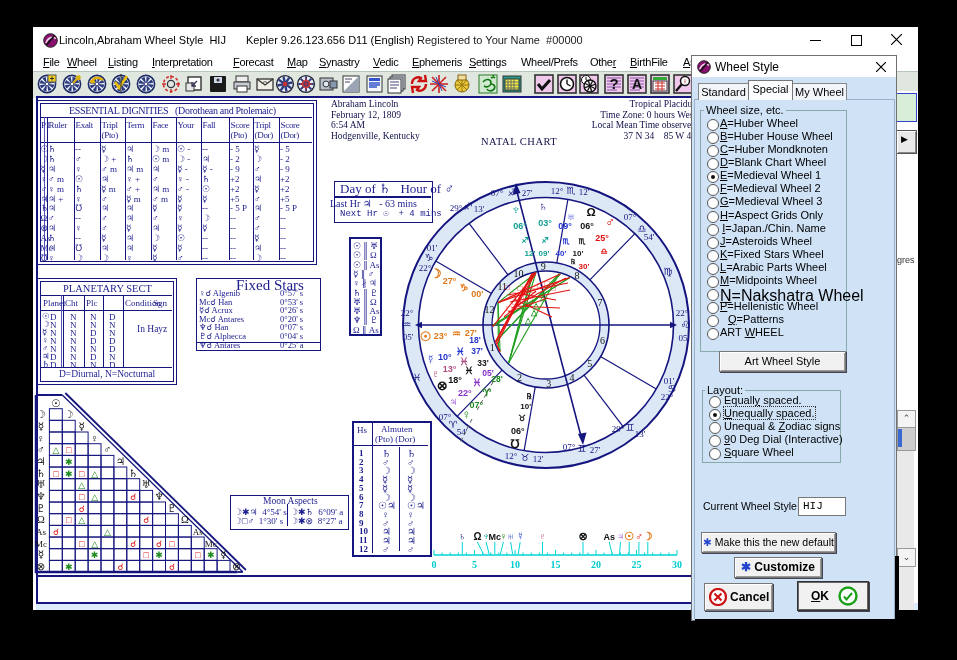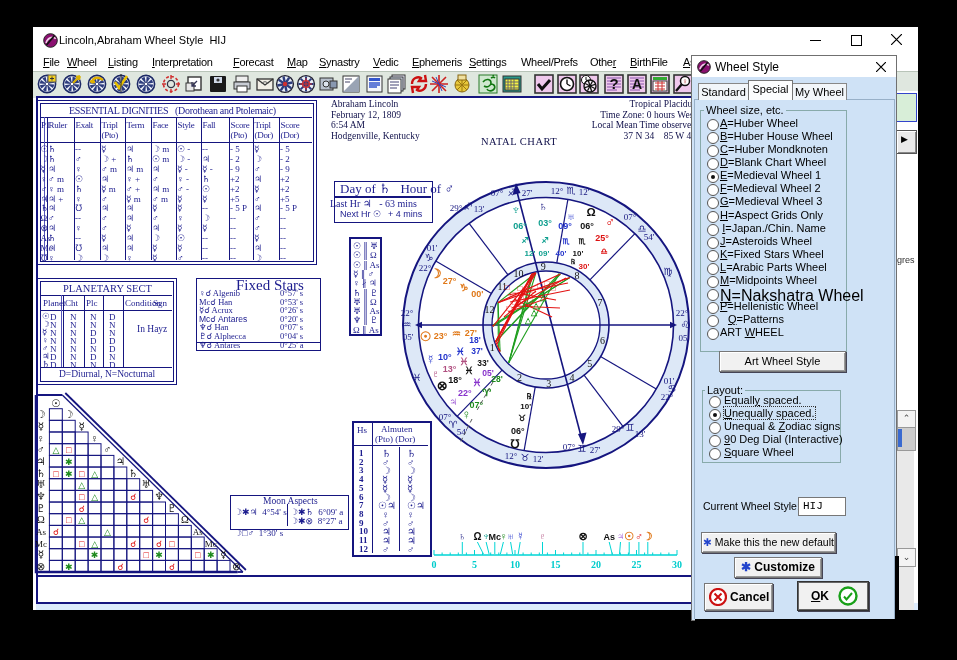--- a/index.html
+++ b/index.html
@@ -6,20 +6,21 @@
 #win{position:absolute;left:33px;top:27px;width:885px;height:583px;background:#fff;}
 </style></head><body>
 <div id="root">
     <div id="win">
 <svg class="a" style="left:10px;top:6px" width="15" height="15">
         <circle cx="7.5" cy="7.5" r="6.8" fill="#8a1070" stroke="#222"></circle>
         <path d="M3 10 C5 4 11 3 12.5 6" stroke="#eecfe8" stroke-width="1.6" fill="none"></path>
         <path d="M11.5 2.5 L3.5 12" stroke="#111" stroke-width="1.8"></path>
       </svg>
       <div class="a" style="left:26px;top:7px;font-size:11px;color:#000;">Lincoln,Abraham Wheel Style&nbsp; HIJ</div>
+      <div class="a" style="left:213px;top:7px;font-size:11px;color:#000;">Kepler 9.26.123.656 D11 (English) <span style="color:#222">Registered to Your Name&nbsp; #00000</span></div>
       <div class="a" style="left:777px;top:13px;width:11px;height:1px;background:#000;"></div>
       <div class="a" style="left:818px;top:8px;width:9px;height:9px;border:1px solid #000;"></div>
       <svg class="a" style="left:858px;top:7px" width="11" height="11">
         <path d="M0 0 L11 11 M11 0 L0 11" stroke="#000" stroke-width="1.2"></path>
       </svg>
       <div class="a" style="left:10px;top:29px;font-size:11px;letter-spacing:-0.3px;color:#000;"><u>F</u>ile</div>
       <div class="a" style="left:34px;top:29px;font-size:11px;letter-spacing:-0.3px;color:#000;"><u>W</u>heel</div>
       <div class="a" style="left:75px;top:29px;font-size:11px;letter-spacing:-0.3px;color:#000;"><u>L</u>isting</div>
       <div class="a" style="left:119px;top:29px;font-size:11px;letter-spacing:-0.3px;color:#000;"><u>I</u>nterpretation</div>
       <div class="a" style="left:200px;top:29px;font-size:11px;letter-spacing:-0.3px;color:#000;"><u>F</u>orecast</div>
@@ -255,21 +256,21 @@
       <div class="a" style="left:220px;top:90px;width:1px;height:143px;background:#15157f;"></div>
       <div class="a" style="left:246px;top:90px;width:1px;height:143px;background:#15157f;"></div>
       <div class="a" style="left:11px;top:90px;width:1px;height:143px;background:#5555bb;"></div>
       <div class="a" style="left:8.0px;top:93px;font-size:9px;line-height:10px;white-space:pre;font-family:'Liberation Serif',serif;color:#1c1c8e;letter-spacing:-0.3px;">P1</div>
       <div class="a" style="left:15.5px;top:93px;font-size:9px;line-height:10px;white-space:pre;font-family:'Liberation Serif',serif;color:#1c1c8e;letter-spacing:-0.3px;">Ruler</div>
       <div class="a" style="left:42.5px;top:93px;font-size:9px;line-height:10px;white-space:pre;font-family:'Liberation Serif',serif;color:#1c1c8e;letter-spacing:-0.3px;">Exalt</div>
       <div class="a" style="left:68.5px;top:93px;font-size:9px;line-height:10px;white-space:pre;font-family:'Liberation Serif',serif;color:#1c1c8e;letter-spacing:-0.3px;">Tripl
 (Pto)</div>
       <div class="a" style="left:93.5px;top:93px;font-size:9px;line-height:10px;white-space:pre;font-family:'Liberation Serif',serif;color:#1c1c8e;letter-spacing:-0.3px;">Term</div>
       <div class="a" style="left:119.5px;top:93px;font-size:9px;line-height:10px;white-space:pre;font-family:'Liberation Serif',serif;color:#1c1c8e;letter-spacing:-0.3px;">Face</div>
-      <div class="a" style="left:144.5px;top:93px;font-size:9px;line-height:10px;white-space:pre;font-family:'Liberation Serif',serif;color:#1c1c8e;letter-spacing:-0.3px;">Style</div>
+      <div class="a" style="left:144.5px;top:93px;font-size:9px;line-height:10px;white-space:pre;font-family:'Liberation Serif',serif;color:#1c1c8e;letter-spacing:-0.3px;">Your</div>
       <div class="a" style="left:169.5px;top:93px;font-size:9px;line-height:10px;white-space:pre;font-family:'Liberation Serif',serif;color:#1c1c8e;letter-spacing:-0.3px;">Fall</div>
       <div class="a" style="left:197.5px;top:93px;font-size:9px;line-height:10px;white-space:pre;font-family:'Liberation Serif',serif;color:#1c1c8e;letter-spacing:-0.3px;">Score
 (Pto)</div>
       <div class="a" style="left:221.5px;top:93px;font-size:9px;line-height:10px;white-space:pre;font-family:'Liberation Serif',serif;color:#1c1c8e;letter-spacing:-0.3px;">Tripl
 (Dor)</div>
       <div class="a" style="left:247.5px;top:93px;font-size:9px;line-height:10px;white-space:pre;font-family:'Liberation Serif',serif;color:#1c1c8e;letter-spacing:-0.3px;">Score
 (Dor)</div>
       <div class="a" style="left:7.5px;top:117.0px;font-size:9px;line-height:10px;white-space:pre;font-family:'Liberation Serif',serif;color:#1c1c8e;">☉︎</div>
       <div class="a" style="left:15px;top:117.0px;font-size:9px;line-height:10px;white-space:pre;font-family:'Liberation Serif',serif;color:#1c1c8e;">♄︎</div>
       <div class="a" style="left:42px;top:117.0px;font-size:9px;line-height:10px;white-space:pre;font-family:'Liberation Serif',serif;color:#1c1c8e;">--</div>
@@ -457,21 +458,21 @@
       <div class="a" style="left:26px;top:342px;font-size:9.5px;line-height:10.5px;white-space:pre;font-family:'Liberation Serif',serif;color:#1c1c8e;">D=Diurnal, N=Nocturnal</div>
       <div class="a" style="left:163px;top:251px;width:123px;height:63px;border:1.5px solid #15157f;"></div>
       <div class="a" style="left:163px;top:314px;width:123px;height:9px;border:1.5px solid #15157f;border-top:none;"></div>
       <div class="a" style="left:203px;top:253px;font-size:15px;line-height:10.5px;white-space:pre;font-family:'Liberation Serif',serif;color:#1c1c8e;">Fixed Stars</div>
       <div class="a" style="left:166px;top:262.0px;font-size:8.5px;line-height:9.5px;white-space:pre;font-family:'Liberation Serif',serif;color:#1c1c8e;">♀︎☌︎ Algenib</div>
       <div class="a" style="left:247px;top:262.0px;font-size:8.5px;line-height:9.5px;white-space:pre;font-family:'Liberation Serif',serif;color:#1c1c8e;">0°57' s</div>
       <div class="a" style="left:166px;top:270.6px;font-size:8.5px;line-height:9.5px;white-space:pre;font-family:'Liberation Serif',serif;color:#1c1c8e;">Mc☌︎ Han</div>
       <div class="a" style="left:247px;top:270.6px;font-size:8.5px;line-height:9.5px;white-space:pre;font-family:'Liberation Serif',serif;color:#1c1c8e;">0°53' s</div>
       <div class="a" style="left:166px;top:279.2px;font-size:8.5px;line-height:9.5px;white-space:pre;font-family:'Liberation Serif',serif;color:#1c1c8e;">☿︎☌︎ Acrux</div>
       <div class="a" style="left:247px;top:279.2px;font-size:8.5px;line-height:9.5px;white-space:pre;font-family:'Liberation Serif',serif;color:#1c1c8e;">0°26' s</div>
-      <div class="a" style="left:166px;top:287.8px;font-size:8.5px;line-height:9.5px;white-space:pre;font-family:Liberation Sans, sans-serif;color:#1c1c8e;">Mc☌︎ Antares</div>
+      <div class="a" style="left:166px;top:287.8px;font-size:8.5px;line-height:9.5px;white-space:pre;font-family:Liberation Serif, serif;color:#1c1c8e;">Mc☌︎ Antares</div>
       <div class="a" style="left:247px;top:287.8px;font-size:8.5px;line-height:9.5px;white-space:pre;font-family:'Liberation Serif',serif;color:#1c1c8e;">0°20' s</div>
       <div class="a" style="left:166px;top:296.4px;font-size:8.5px;line-height:9.5px;white-space:pre;font-family:'Liberation Serif',serif;color:#1c1c8e;">♆︎☌︎ Han</div>
       <div class="a" style="left:247px;top:296.4px;font-size:8.5px;line-height:9.5px;white-space:pre;font-family:'Liberation Serif',serif;color:#1c1c8e;">0°07' s</div>
       <div class="a" style="left:166px;top:305.0px;font-size:8.5px;line-height:9.5px;white-space:pre;font-family:'Liberation Serif',serif;color:#1c1c8e;">♇︎☌︎ Alphecca</div>
       <div class="a" style="left:247px;top:305.0px;font-size:8.5px;line-height:9.5px;white-space:pre;font-family:'Liberation Serif',serif;color:#1c1c8e;">0°04' s</div>
       <div class="a" style="left:166px;top:313.6px;font-size:8.5px;line-height:9.5px;white-space:pre;font-family:'Liberation Serif',serif;color:#1c1c8e;">♆︎☌︎ Antares</div>
       <div class="a" style="left:247px;top:313.6px;font-size:8.5px;line-height:9.5px;white-space:pre;font-family:'Liberation Serif',serif;color:#1c1c8e;">0°25' a</div>
       <div class="a" style="left:316px;top:210px;width:29px;height:95px;border:2px solid #15157f;background:#fff;"></div>
       <div class="a" style="left:320px;top:214.0px;font-size:9px;line-height:10px;white-space:pre;font-family:'Liberation Serif',serif;color:#1c1c8e;">☉︎ ∥ ♅︎</div>
       <div class="a" style="left:320px;top:223.3px;font-size:9px;line-height:10px;white-space:pre;font-family:'Liberation Serif',serif;color:#1c1c8e;">☉︎ ∥ Ω︎</div>
@@ -480,21 +481,21 @@
       <div class="a" style="left:320px;top:251.2px;font-size:9px;line-height:10px;white-space:pre;font-family:'Liberation Serif',serif;color:#1c1c8e;">♀︎ ∦ ♃︎</div>
       <div class="a" style="left:320px;top:260.5px;font-size:9px;line-height:10px;white-space:pre;font-family:'Liberation Serif',serif;color:#1c1c8e;">♄︎ ∥ ♇︎</div>
       <div class="a" style="left:320px;top:269.8px;font-size:9px;line-height:10px;white-space:pre;font-family:'Liberation Serif',serif;color:#1c1c8e;">♅︎ ∥ Ω︎</div>
       <div class="a" style="left:320px;top:279.1px;font-size:9px;line-height:10px;white-space:pre;font-family:'Liberation Serif',serif;color:#1c1c8e;">♅︎ ∥ As</div>
       <div class="a" style="left:320px;top:288.4px;font-size:9px;line-height:10px;white-space:pre;font-family:'Liberation Serif',serif;color:#1c1c8e;">♆︎ ∥ ♇︎</div>
       <div class="a" style="left:320px;top:297.7px;font-size:9px;line-height:10px;white-space:pre;font-family:'Liberation Serif',serif;color:#1c1c8e;">Ω︎ ∥ As</div>
       <div class="a" style="left:301px;top:154px;width:97px;height:40px;border:1.5px solid #15157f;"></div>
       <div class="a" style="left:301px;top:169px;width:97px;height:1.5px;background:#15157f;"></div>
       <div class="a" style="left:307px;top:157px;font-size:13px;line-height:10px;white-space:pre;font-family:'Liberation Serif',serif;color:#1c1c8e;">Day of ♄︎  Hour of ♂︎</div>
       <div class="a" style="left:297px;top:172px;font-size:10px;line-height:10px;white-space:pre;font-family:'Liberation Serif',serif;color:#1c1c8e;">Last Hr ♃︎  - 63 mins</div>
-      <div class="a" style="left:307px;top:182px;font-size:9px;line-height:10px;white-space:pre;font-family:Liberation Sans, sans-serif;color:#1c1c8e;">Next Hr ☉︎  + 4 mins</div>
+      <div class="a" style="left:307px;top:182px;font-size:9px;line-height:10px;white-space:pre;font-family:Liberation Mono, monospace;color:#1c1c8e;">Next Hr ☉︎  + 4 mins</div>
       <svg class="a" style="left:1px;top:364px" width="226" height="192" viewBox="0 0 226 192">
         <path d="M2 4 L28.3 4" stroke="#15157f" stroke-width="2" fill="none"></path>
         <path d="M2 4 L2 181.0 L203.7 181.0" stroke="#15157f" stroke-width="2.5" fill="none"></path>
         <line x1="28.3" y1="4" x2="208.9" y2="181.0" stroke="#15157f" stroke-width="1.3"></line>
         <line x1="31.3" y1="2" x2="211.9" y2="179.0" stroke="#15157f" stroke-width="1.8"></line>
         <line x1="208.9" y1="181.0" x2="203.7" y2="181.0" stroke="#15157f" stroke-width="1.8"></line>
         <rect x="15.4" y="17.7" width="12.9" height="11.67" fill="none" stroke="#15157f" stroke-width="1"></rect>
         <rect x="15.4" y="29.3" width="12.9" height="11.67" fill="none" stroke="#15157f" stroke-width="1"></rect>
         <rect x="28.3" y="29.3" width="12.9" height="11.67" fill="none" stroke="#15157f" stroke-width="1"></rect>
         <rect x="15.4" y="41.0" width="12.9" height="11.67" fill="none" stroke="#15157f" stroke-width="1"></rect>
@@ -656,21 +657,21 @@
         <text x="163.8" y="167.2" font-size="9" text-anchor="middle" fill="#dd1111">□︎</text>
         <text x="176.7" y="167.2" font-size="9" text-anchor="middle" fill="#1d8a1d">✱︎</text>
         <text x="34.8" y="178.9" font-size="9" text-anchor="middle" fill="#1d8a1d">✱︎</text>
         <text x="86.4" y="178.9" font-size="9" text-anchor="middle" fill="#dd1111">☌︎</text>
         <text x="137.9" y="178.9" font-size="9" text-anchor="middle" fill="#dd1111">☌︎</text>
       </svg>
       <div class="a" style="left:197px;top:468px;width:117px;height:33px;border:1.5px solid #15157f;"></div>
       <div class="a" style="left:254px;top:477px;width:1px;height:22px;background:#15157f;"></div>
       <div class="a" style="left:230px;top:469px;font-size:9.5px;line-height:10.5px;white-space:pre;font-family:'Liberation Serif',serif;color:#1c1c8e;">Moon Aspects</div>
       <div class="a" style="left:201px;top:480px;font-size:9px;line-height:10px;white-space:pre;font-family:'Liberation Serif',serif;color:#1c1c8e;">☽︎✱︎♃︎ 4°54' s</div>
-      <div class="a" style="left:201px;top:489px;font-size:9px;line-height:10px;white-space:pre;font-family:'Liberation Serif',serif;color:#1c1c8e;margin-top:12px;">☽︎□︎♂︎ 1°30' s</div>
+      <div class="a" style="left:201px;top:489px;font-size:9px;line-height:10px;white-space:pre;font-family:'Liberation Serif',serif;color:#1c1c8e;">☽︎□︎♂︎ 1°30' s</div>
       <div class="a" style="left:257px;top:480px;font-size:9px;line-height:10px;white-space:pre;font-family:'Liberation Serif',serif;color:#1c1c8e;">☽︎✱︎♄︎ 6°09' a</div>
       <div class="a" style="left:257px;top:489px;font-size:9px;line-height:10px;white-space:pre;font-family:'Liberation Serif',serif;color:#1c1c8e;">☽︎✱︎⊗︎ 8°27' a</div>
       <div class="a" style="left:319px;top:394px;width:76px;height:132px;border:2px solid #15157f;"></div>
       <div class="a" style="left:319px;top:418px;width:76px;height:1px;background:#15157f;"></div>
       <div class="a" style="left:339px;top:394px;width:1px;height:132px;background:#15157f;"></div>
       <div class="a" style="left:366px;top:420px;width:1px;height:104px;background:#15157f;"></div>
       <div class="a" style="left:324px;top:398px;font-size:9px;line-height:10px;white-space:pre;font-family:'Liberation Serif',serif;color:#1c1c8e;">Hs</div>
       <div class="a" style="left:348px;top:397px;font-size:9px;line-height:10px;white-space:pre;font-family:'Liberation Serif',serif;color:#1c1c8e;">Almuten</div>
       <div class="a" style="left:342px;top:407px;font-size:9px;line-height:10px;white-space:pre;font-family:'Liberation Serif',serif;color:#1c1c8e;">(Pto) (Dor)</div>
       <div class="a" style="left:326px;top:421.0px;font-size:9px;line-height:10px;white-space:pre;font-family:'Liberation Serif',serif;color:#1c1c8e;font-weight:bold;">1</div>

